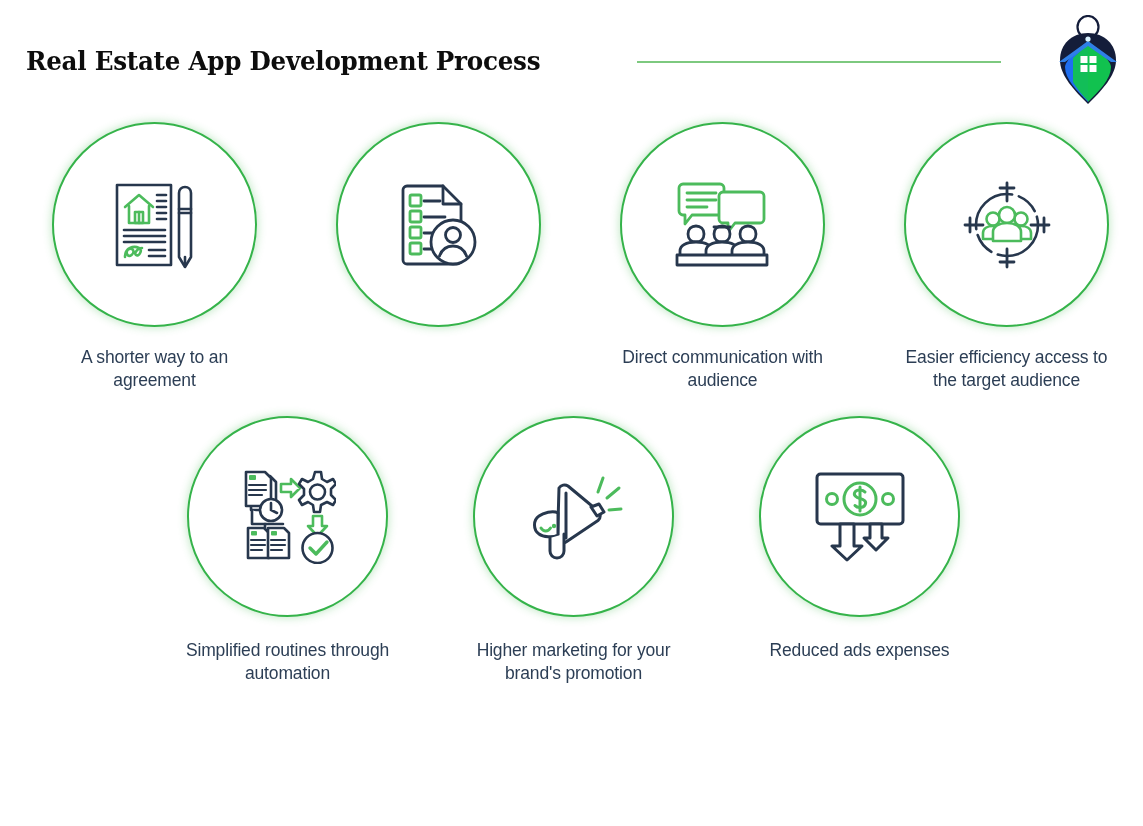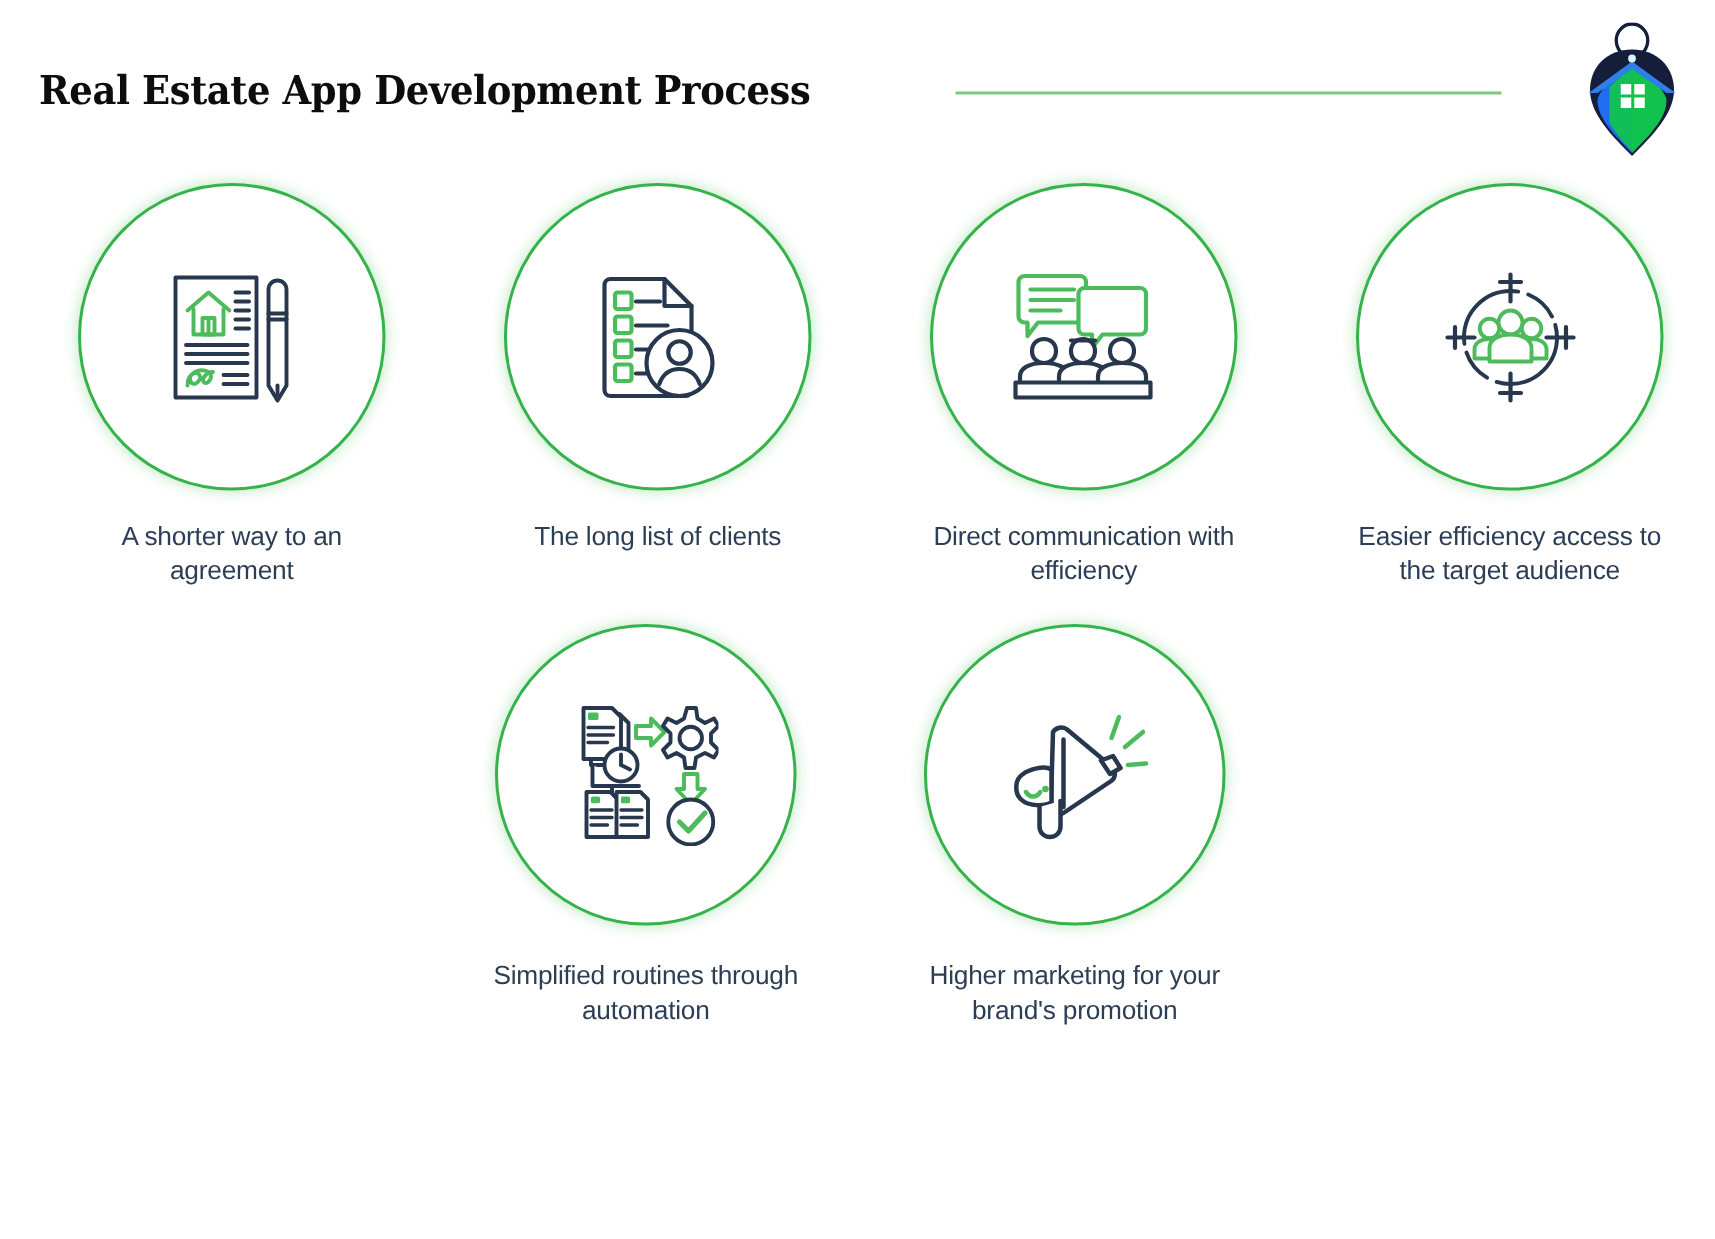--- a/index.html
+++ b/index.html
@@ -200,21 +200,20 @@
             <rect x="17" y="32" width="11" height="11" rx="1.6"></rect>
             <rect x="17" y="48" width="11" height="11" rx="1.6"></rect>
             <rect x="17" y="64" width="11" height="11" rx="1.6"></rect>
           </g>
 
           <circle cx="60" cy="63" r="22" fill="#ffffff" stroke="#27374d" stroke-width="2.8"></circle>
           <circle cx="60" cy="56" r="7.5" fill="none" stroke="#27374d" stroke-width="2.8"></circle>
           <path d="M46.5 77 C49 70 54 67 60 67 C66 67 71 70 73.5 77" fill="none" stroke="#27374d" stroke-width="2.8" stroke-linecap="round"></path>
         </svg>
       </div>
-      <div class="caption">The long list of clients</div>
     </div>
 
     <div class="feature">
       <div class="circle">
         <svg width="96" height="92" viewBox="0 0 96 92" aria-hidden="true">
 
           <g fill="#ffffff" stroke="#4cbb5c" stroke-width="2.8" stroke-linejoin="round" stroke-linecap="round">
             <path d="M4 9 C4 6.8 5.8 5 8 5 L45 5 C47.2 5 49 6.8 49 9 L49 32 C49 34.2 47.2 36 45 36 L17 36 L10 45 L10 36 L8 36 C5.8 36 4 34.2 4 32 Z"></path>
             <path d="M44 17 C44 14.8 45.8 13 48 13 L85 13 C87.2 13 89 14.8 89 17 L89 40 C89 42.2 87.2 44 85 44 L60 44 L53 53 L53 44 L48 44 C45.8 44 44 42.2 44 40 Z"></path>
           </g>
@@ -233,21 +232,21 @@
             <path d="M39 48 L55 48"></path>
             <path d="M31 85 L31 72 C31 66.5 37 63 47 63 C57 63 63 66.5 63 72 L63 85"></path>
 
             <path d="M65 55 C65 50 68.5 47 73 47 C77.5 47 81 50 81 55 C81 60 77.5 63 73 63 C68.5 63 65 60 65 55 Z"></path>
             <path d="M57 85 L57 72 C57 66.5 63 63 73 63 C83 63 89 66.5 89 72 L89 85"></path>
 
             <path d="M2 76 L92 76 L92 86 L2 86 Z" fill="#ffffff"></path>
           </g>
         </svg>
       </div>
-      <div class="caption">Direct communication with efficiency</div>
+      <div class="caption">Direct communication with audience</div>
     </div>
 
     <div class="feature">
       <div class="circle">
         <svg width="96" height="96" viewBox="0 0 96 96" aria-hidden="true">
 
           <circle cx="48" cy="48" r="31" fill="none" stroke="#27374d" stroke-width="2.6" stroke-dasharray="58 7 22 6 58 7 22 6" stroke-linecap="round"></circle>
           <g stroke="#27374d" stroke-width="2.8" stroke-linecap="round">
             <line x1="48" y1="6" x2="48" y2="24"></line>
             <line x1="48" y1="72" x2="48" y2="90"></line>
@@ -350,15 +349,36 @@
           <g stroke="#4cbb5c" stroke-width="3" stroke-linecap="round">
             <line x1="78" y1="10" x2="73" y2="24"></line>
             <line x1="94" y1="20" x2="82" y2="30"></line>
             <line x1="96" y1="41" x2="84" y2="42"></line>
           </g>
         </svg>
       </div>
       <div class="caption">Higher marketing for your brand's promotion</div>
     </div>
 
+    <div class="feature">
+      <div class="circle">
+        <svg width="96" height="92" viewBox="0 0 96 92" aria-hidden="true">
+
+          <rect x="5" y="4" width="86" height="50" rx="3.5" fill="#ffffff" stroke="#27374d" stroke-width="3"></rect>
+
+          <circle cx="48" cy="29" r="16" fill="none" stroke="#4cbb5c" stroke-width="3"></circle>
+          <path d="M53 22 C51 19.5 45 19 43 22 C41 25 44 27.5 48 28.5 C52 29.5 55 31.5 53 35 C51 38.5 45 38 43 35.5" fill="none" stroke="#4cbb5c" stroke-width="3" stroke-linecap="round"></path>
+          <line x1="48" y1="17" x2="48" y2="41" stroke="#4cbb5c" stroke-width="3" stroke-linecap="round"></line>
+
+          <circle cx="20" cy="29" r="5.5" fill="none" stroke="#4cbb5c" stroke-width="3"></circle>
+          <circle cx="76" cy="29" r="5.5" fill="none" stroke="#4cbb5c" stroke-width="3"></circle>
+
+          <g fill="#ffffff" stroke="#27374d" stroke-width="3" stroke-linejoin="round">
+            <path d="M28 54 L42 54 L42 76 L50 76 L35 90 L20 76 L28 76 Z"></path>
+            <path d="M58 54 L70 54 L70 68 L76 68 L64 80 L52 68 L58 68 Z"></path>
+          </g>
+        </svg>
+      </div>
+      <div class="caption">Reduced ads expenses</div>
+    </div>
 
   </div>
 </div>
 
 </body></html>

